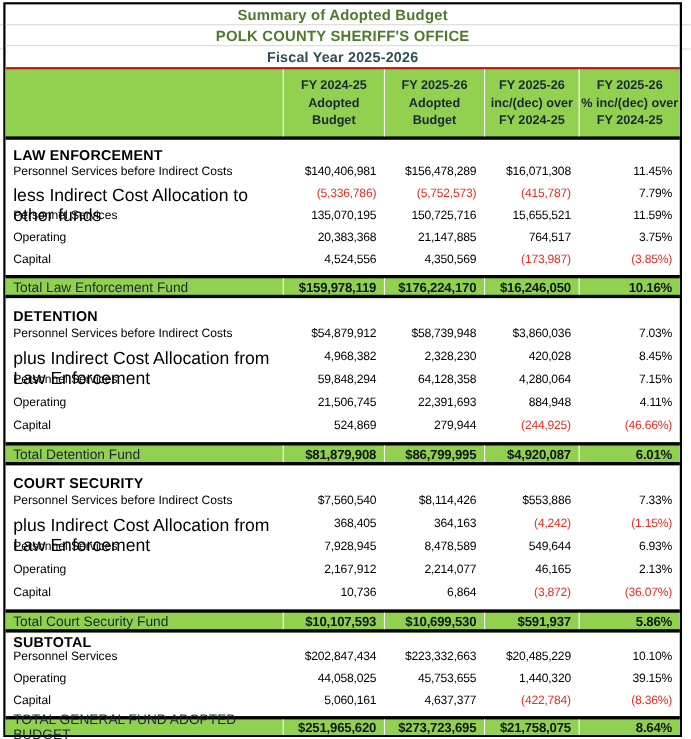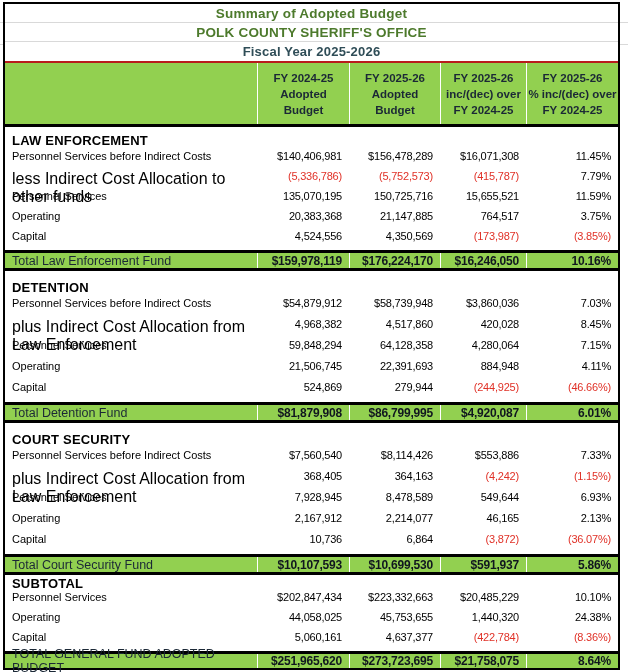--- a/index.html
+++ b/index.html
@@ -140,21 +140,21 @@
     <div class="data-row h21">
       <div class="c-label">Personnel Services before Indirect Costs</div>
       <div class="val c1">$54,879,912</div>
       <div class="val c2">$58,739,948</div>
       <div class="val c3">$3,860,036</div>
       <div class="val c4">7.03%</div>
     </div>
     <div class="data-row h21 italic">
       <div class="c-label">plus Indirect Cost Allocation from Law Enforcement</div>
       <div class="val c1">4,968,382</div>
-      <div class="val c2">4,517,860</div>
+      <div class="val c2">2,328,230</div>
       <div class="val c3">420,028</div>
       <div class="val c4">8.45%</div>
     </div>
     <div class="data-row h21">
       <div class="c-label">Personnel Services</div>
       <div class="val c1">59,848,294</div>
       <div class="val c2">64,128,358</div>
       <div class="val c3">4,280,064</div>
       <div class="val c4">7.15%</div>
     </div>
@@ -230,21 +230,21 @@
       <div class="val c1">$202,847,434</div>
       <div class="val c2">$223,332,663</div>
       <div class="val c3">$20,485,229</div>
       <div class="val c4">10.10%</div>
     </div>
     <div class="data-row">
       <div class="c-label">Operating</div>
       <div class="val c1">44,058,025</div>
       <div class="val c2">45,753,655</div>
       <div class="val c3">1,440,320</div>
-      <div class="val c4">24.38%</div>
+      <div class="val c4">39.15%</div>
     </div>
     <div class="data-row">
       <div class="c-label">Capital</div>
       <div class="val c1">5,060,161</div>
       <div class="val c2">4,637,377</div>
       <div class="val c3 neg">(422,784)</div>
       <div class="val c4 neg">(8.36%)</div>
     </div>
     <div class="total-row final">
       <div class="c-label">TOTAL GENERAL FUND ADOPTED BUDGET</div>

